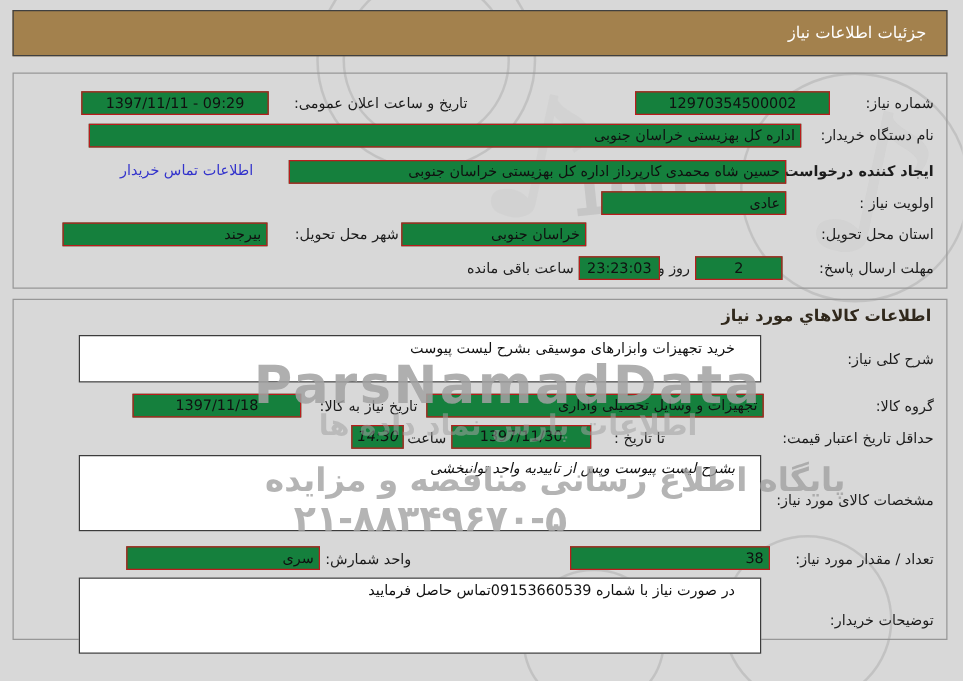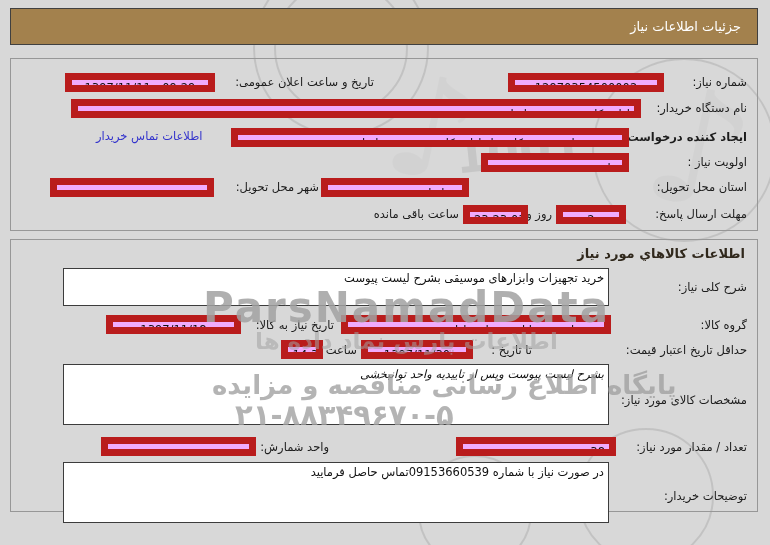--- a/index.html
+++ b/index.html
@@ -22,31 +22,31 @@
   #panel2{left:10px;top:239px;width:748px;height:273px;}
   .lbl{
     position:absolute;white-space:nowrap;font-size:11.5px;color:#1c1c1c;
     line-height:17px;z-index:2;
   }
   .hdr2{
     position:absolute;right:12px;top:6px;font-size:13px;font-weight:bold;
     color:#30281c;white-space:nowrap;z-index:2;
   }
   .inp{
-    position:absolute;background:#f0abfc;border:7px solid #b91c1c;
+    position:absolute;background:#15803d;border:1px solid #b91c1c;
     box-sizing:border-box;height:19px;line-height:17px;font-size:11.5px;
     color:#101010;padding:0 4px;overflow:hidden;white-space:nowrap;
     text-align:right;z-index:2;
   }
   .inp.center{text-align:center;}
   .inp.ltr{direction:ltr;}
   .ta{
     position:absolute;background:#ffffff;border:1px solid #3c3c3c;
     box-sizing:border-box;font-size:11.5px;color:#101010;line-height:15px;
-    padding:2px 4px;overflow:hidden;text-align:right;z-index:2;
+    padding:2px 20px;overflow:hidden;text-align:right;z-index:2;
   }
   .link{
     position:absolute;color:#3333cc;font-size:11.5px;white-space:nowrap;
     cursor:pointer;z-index:2;
   }
   
   .wm-under{position:absolute;color:#a5a5a5;pointer-events:none;z-index:0;}
   .wm-circle{
     position:absolute;border:2px solid #a9a9a9;border-radius:50%;
     opacity:.45;pointer-events:none;z-index:0;

